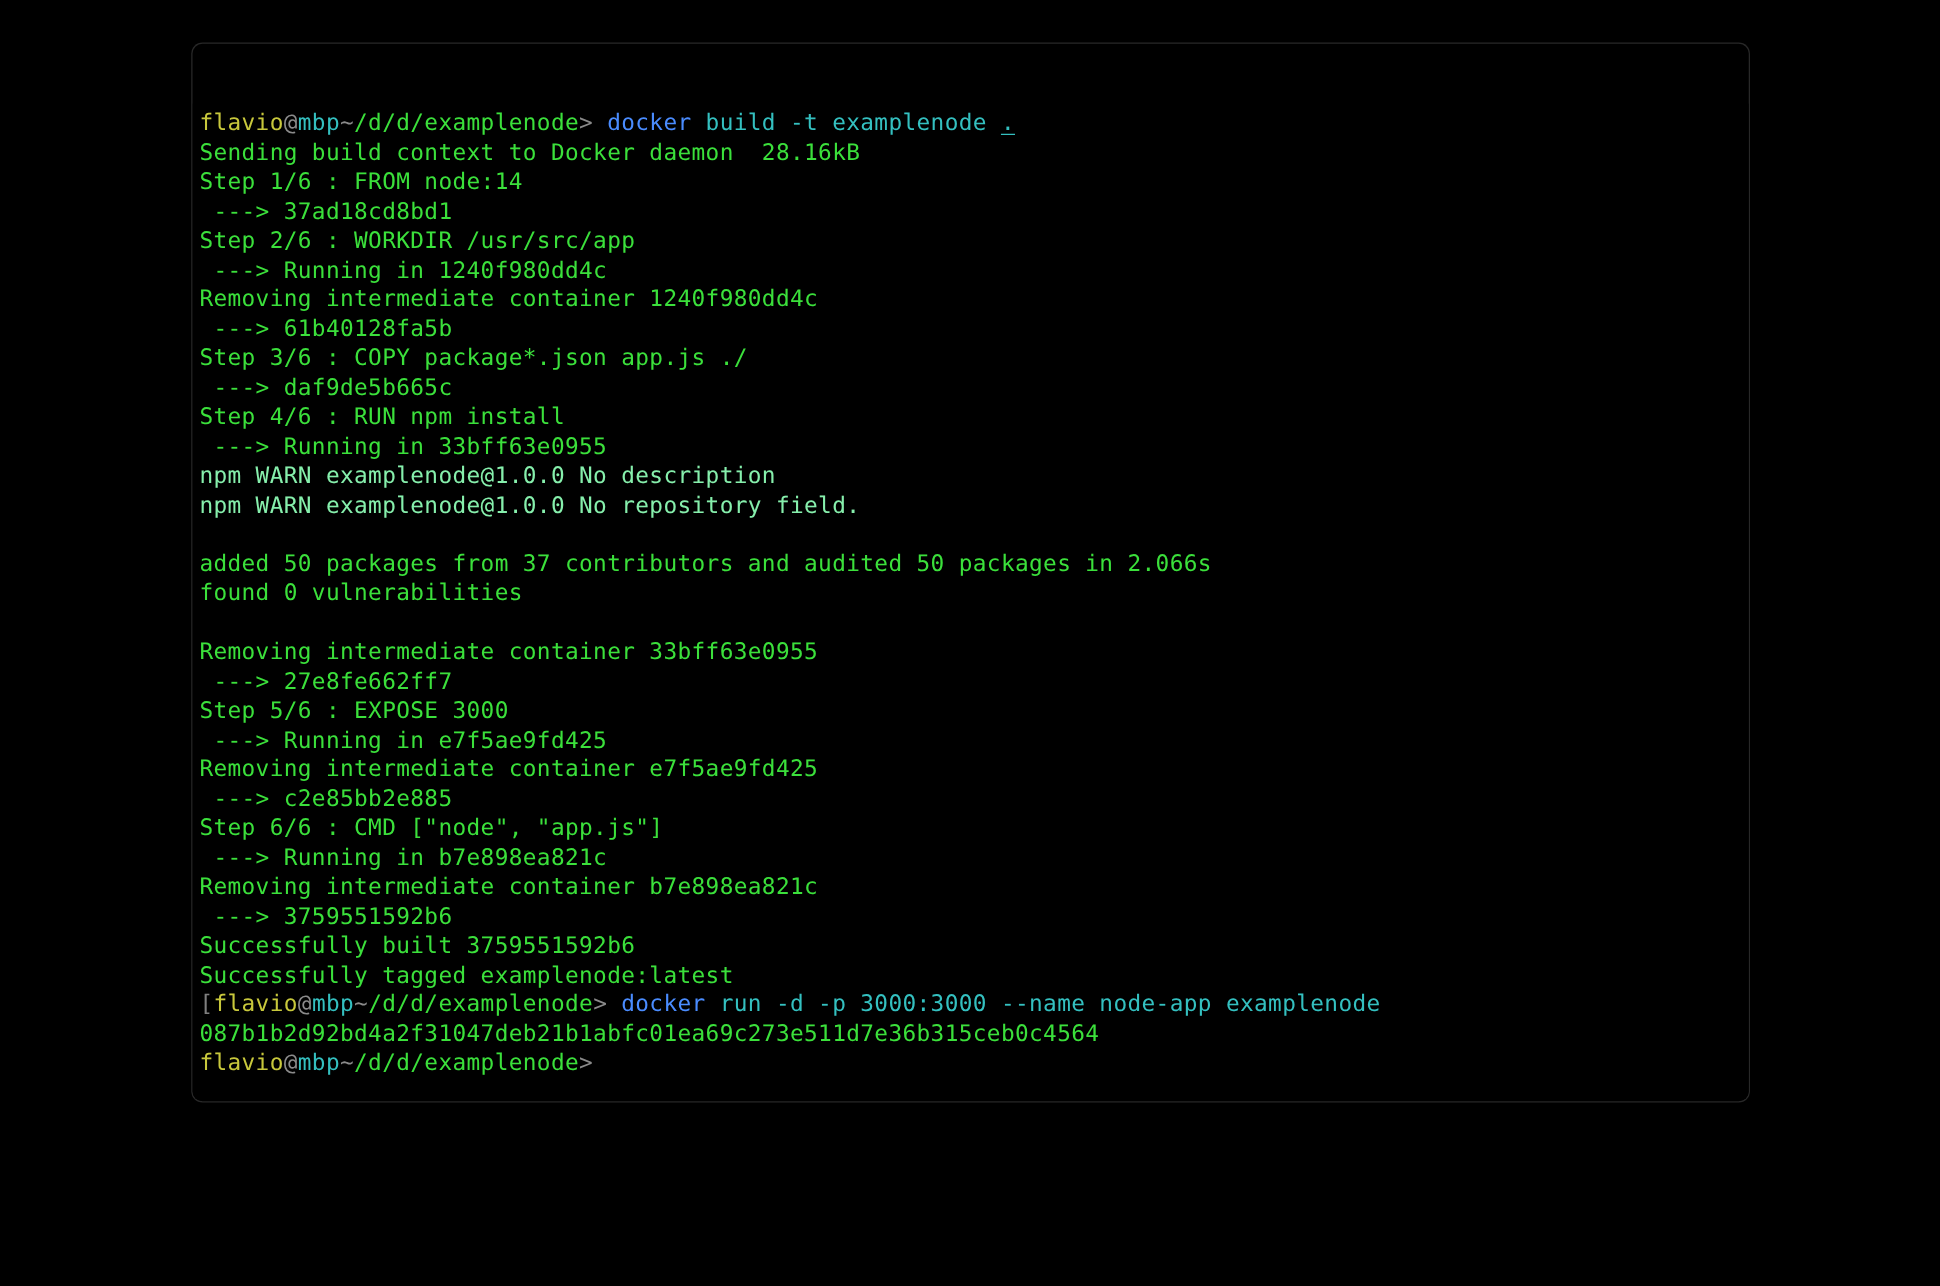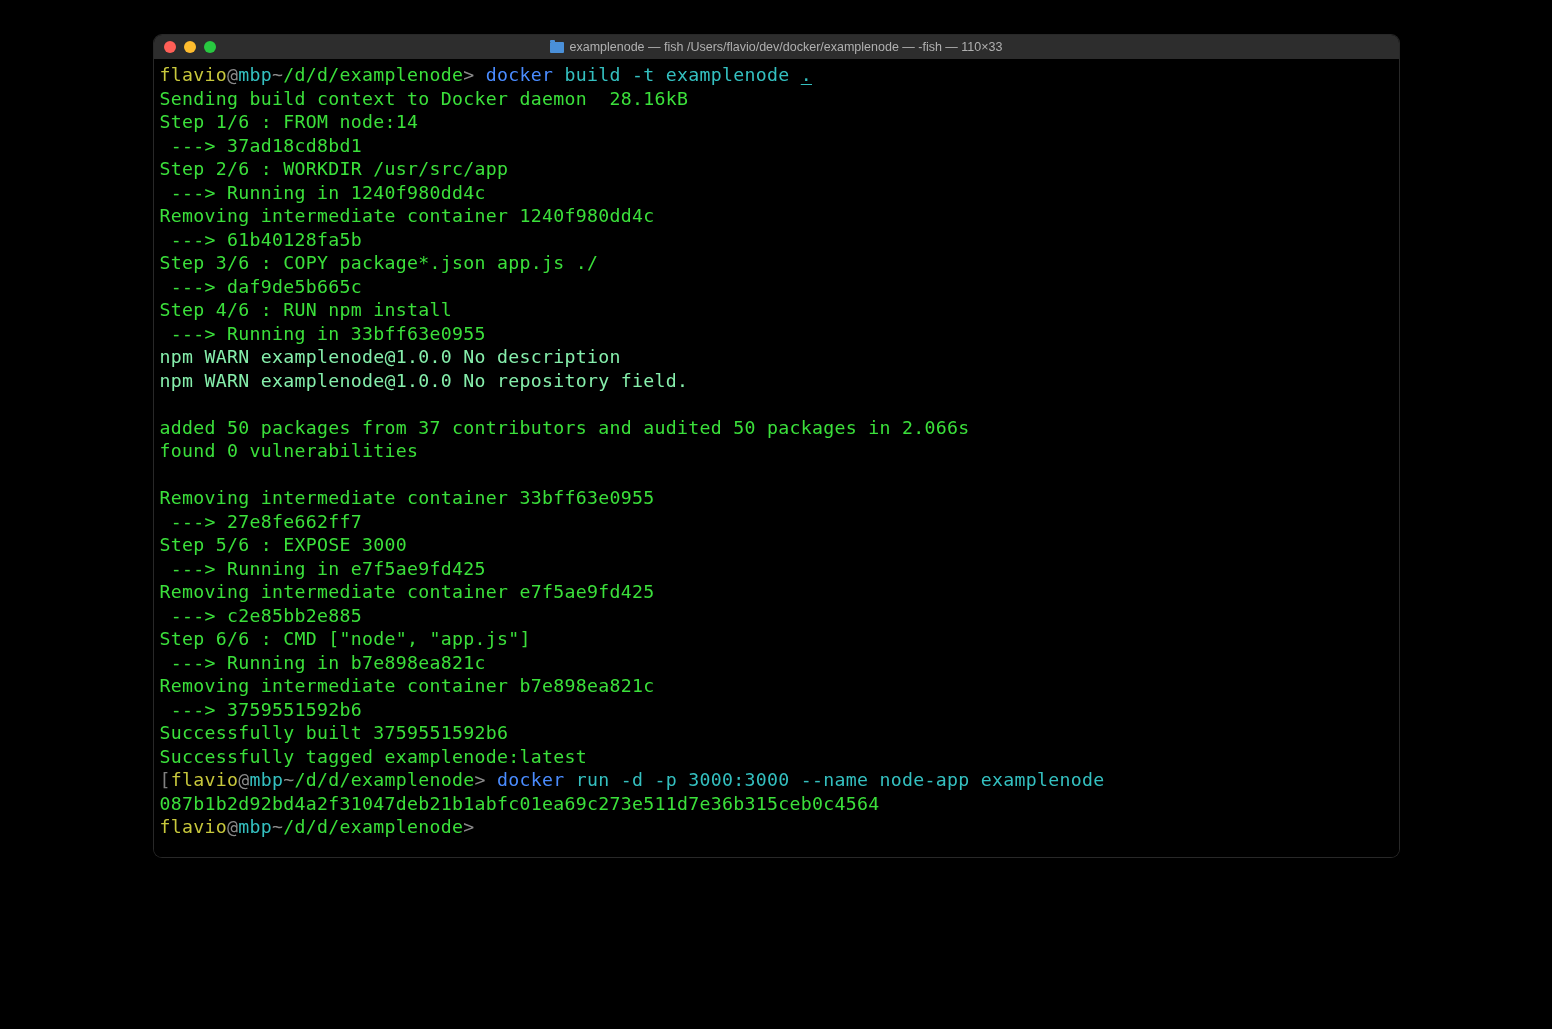--- a/index.html
+++ b/index.html
@@ -77,39 +77,29 @@
       font-size: 12.5px;
       font-family: -apple-system, "Helvetica Neue", Arial, sans-serif;
     }
     .terminal-body {
       padding: 4px 6px 18px 6px;
       background: #000;
       font-size: 18.2px;
       line-height: 23.5px;
       letter-spacing: 0.3px;
       white-space: pre;
+      margin-top: 48px;
     }
     .c-yellow { color: #c8c83c; }
     .c-cyan { color: #34c0c0; }
     .c-gray { color: #8a8a8a; }
     .c-green { color: #3be03b; }
     .c-blue { color: #4a8cff; }
     .c-red { color: #86efac; }
     .underline { text-decoration: underline; text-underline-offset: 3px;}
     .prompt-bracket { color: #7f7f7f; }
   </style>
 </head>
 <body>
 
 <div class="terminal-window">
-  <div class="title-bar">
-    <div class="traffic-lights">
-      <div class="traffic-light tl-close"></div>
-      <div class="traffic-light tl-min"></div>
-      <div class="traffic-light tl-max"></div>
-    </div>
-    <div class="title-content">
-      <div class="folder-icon"></div>
-      <span class="title-text">examplenode — fish /Users/flavio/dev/docker/examplenode — -fish — 110×33</span>
-    </div>
-  </div>
   <div class="terminal-body"><div><span class="c-yellow">flavio</span><span class="c-gray">@</span><span class="c-cyan">mbp</span><span class="c-gray">~</span><span class="c-green">/d/d/examplenode</span><span class="c-gray">&gt;</span><span> </span><span class="c-blue">docker</span><span class="c-cyan"> build -t examplenode </span><span class="c-cyan underline">.</span></div><div class="c-green">Sending build context to Docker daemon  28.16kB</div><div class="c-green">Step 1/6 : FROM node:14</div><div class="c-green"> ---&gt; 37ad18cd8bd1</div><div class="c-green">Step 2/6 : WORKDIR /usr/src/app</div><div class="c-green"> ---&gt; Running in 1240f980dd4c</div><div class="c-green">Removing intermediate container 1240f980dd4c</div><div class="c-green"> ---&gt; 61b40128fa5b</div><div class="c-green">Step 3/6 : COPY package*.json app.js ./</div><div class="c-green"> ---&gt; daf9de5b665c</div><div class="c-green">Step 4/6 : RUN npm install</div><div class="c-green"> ---&gt; Running in 33bff63e0955</div><div class="c-red">npm WARN examplenode@1.0.0 No description</div><div class="c-red">npm WARN examplenode@1.0.0 No repository field.</div><div class="c-green">&nbsp;</div><div class="c-green">added 50 packages from 37 contributors and audited 50 packages in 2.066s</div><div class="c-green">found 0 vulnerabilities</div><div class="c-green">&nbsp;</div><div class="c-green">Removing intermediate container 33bff63e0955</div><div class="c-green"> ---&gt; 27e8fe662ff7</div><div class="c-green">Step 5/6 : EXPOSE 3000</div><div class="c-green"> ---&gt; Running in e7f5ae9fd425</div><div class="c-green">Removing intermediate container e7f5ae9fd425</div><div class="c-green"> ---&gt; c2e85bb2e885</div><div class="c-green">Step 6/6 : CMD ["node", "app.js"]</div><div class="c-green"> ---&gt; Running in b7e898ea821c</div><div class="c-green">Removing intermediate container b7e898ea821c</div><div class="c-green"> ---&gt; 3759551592b6</div><div class="c-green">Successfully built 3759551592b6</div><div class="c-green">Successfully tagged examplenode:latest</div><div><span class="prompt-bracket">[</span><span class="c-yellow">flavio</span><span class="c-gray">@</span><span class="c-cyan">mbp</span><span class="c-gray">~</span><span class="c-green">/d/d/examplenode</span><span class="c-gray">&gt;</span><span> </span><span class="c-blue">docker</span><span class="c-cyan"> run -d -p 3000:3000 --name node-app examplenode</span></div><div class="c-green">087b1b2d92bd4a2f31047deb21b1abfc01ea69c273e511d7e36b315ceb0c4564</div><div><span class="c-yellow">flavio</span><span class="c-gray">@</span><span class="c-cyan">mbp</span><span class="c-gray">~</span><span class="c-green">/d/d/examplenode</span><span class="c-gray">&gt;</span></div></div>
 </div>
 
 </body></html>

